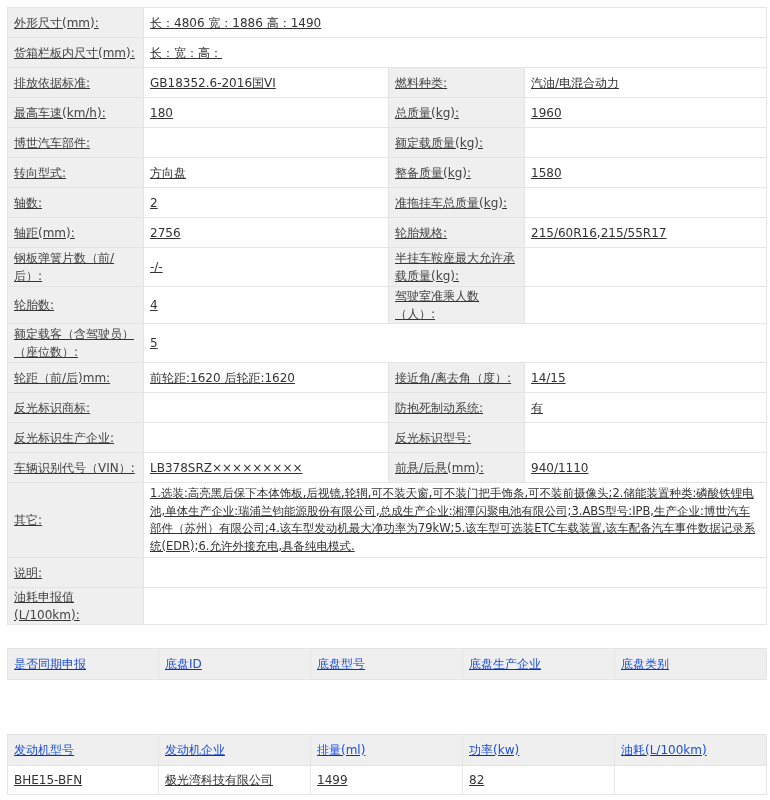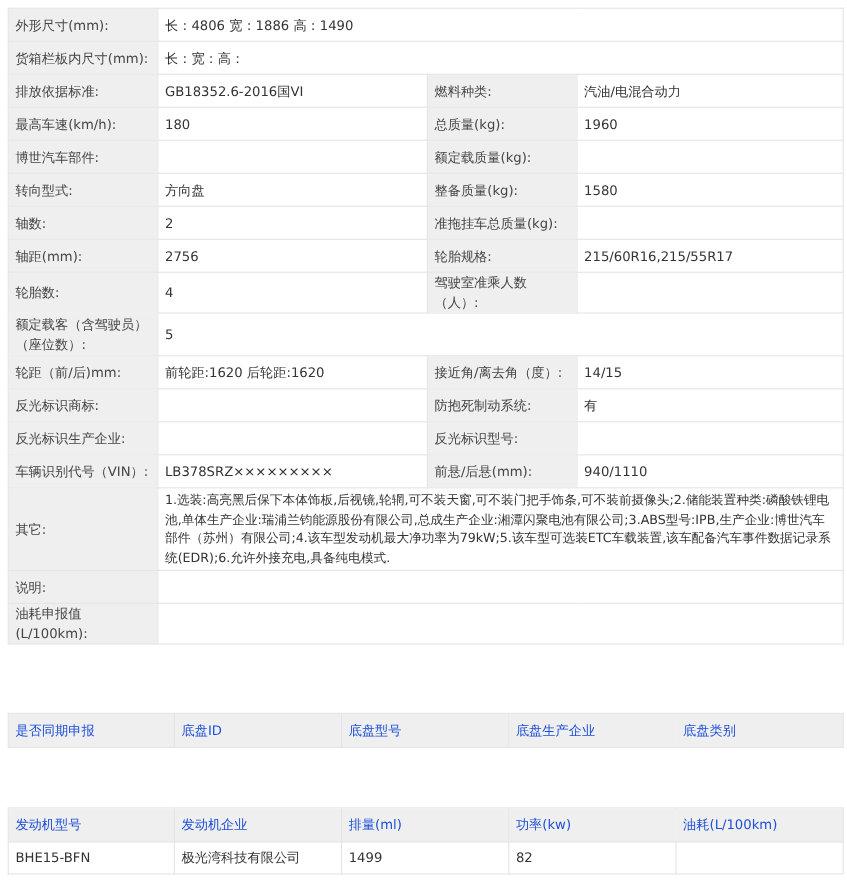--- a/index.html
+++ b/index.html
@@ -1,18 +1,18 @@
 <!DOCTYPE html>
 <html><head>
 <meta charset="utf-8">
 <style>
   html, body { margin: 0; padding: 0; background: #ffffff; }
   body { width: 770px; height: 800px; position: relative; overflow: hidden;
          font-family: "DejaVu Sans", "Liberation Sans", sans-serif; color: #333333; font-size: 12px; }
-  table { border-collapse: collapse; table-layout: fixed; position: absolute; left: 7px; width: 759px; }
+  table { border-collapse: collapse; table-layout: fixed; position: absolute; left: 7px; width: 759px; text-decoration: underline; }
   td { border: 1px solid #e4e4e4; padding: 0 6px; vertical-align: middle; line-height: 18px; overflow: hidden; }
   td.lbl { background: #efefef; color: #444444; }
   td.val { background: #ffffff; color: #333333; }
   #spec { top: 7px; }
   #spec tr { height: 30px; }
   #spec tr.tall { height: 39px; }
   #spec tr.other { height: 73px; }
   .other-text { font-size: 11.5px; line-height: 17.5px; padding: 2px 6px; margin-top: 40px; }
   #chassis { top: 648px; }
   #chassis tr.h { height: 31px; }
@@ -69,20 +69,26 @@
       <td class="lbl">轴数:</td>
       <td class="val">2</td>
       <td class="lbl">准拖挂车总质量(kg):</td>
       <td class="val"></td>
     </tr>
     <tr>
       <td class="lbl">轴距(mm):</td>
       <td class="val">2756</td>
       <td class="lbl">轮胎规格:</td>
       <td class="val">215/60R16,215/55R17</td>
+    </tr>
+    <tr class="tall">
+      <td class="lbl">钢板弹簧片数（前/后）:</td>
+      <td class="val">-/-</td>
+      <td class="lbl">半挂车鞍座最大允许承载质量(kg):</td>
+      <td class="val"></td>
     </tr>
     <tr>
       <td class="lbl">轮胎数:</td>
       <td class="val">4</td>
       <td class="lbl">驾驶室准乘人数（人）:</td>
       <td class="val"></td>
     </tr>
     <tr class="tall">
       <td class="lbl">额定载客（含驾驶员）（座位数）:</td>
       <td class="val" colspan="3">5</td>

